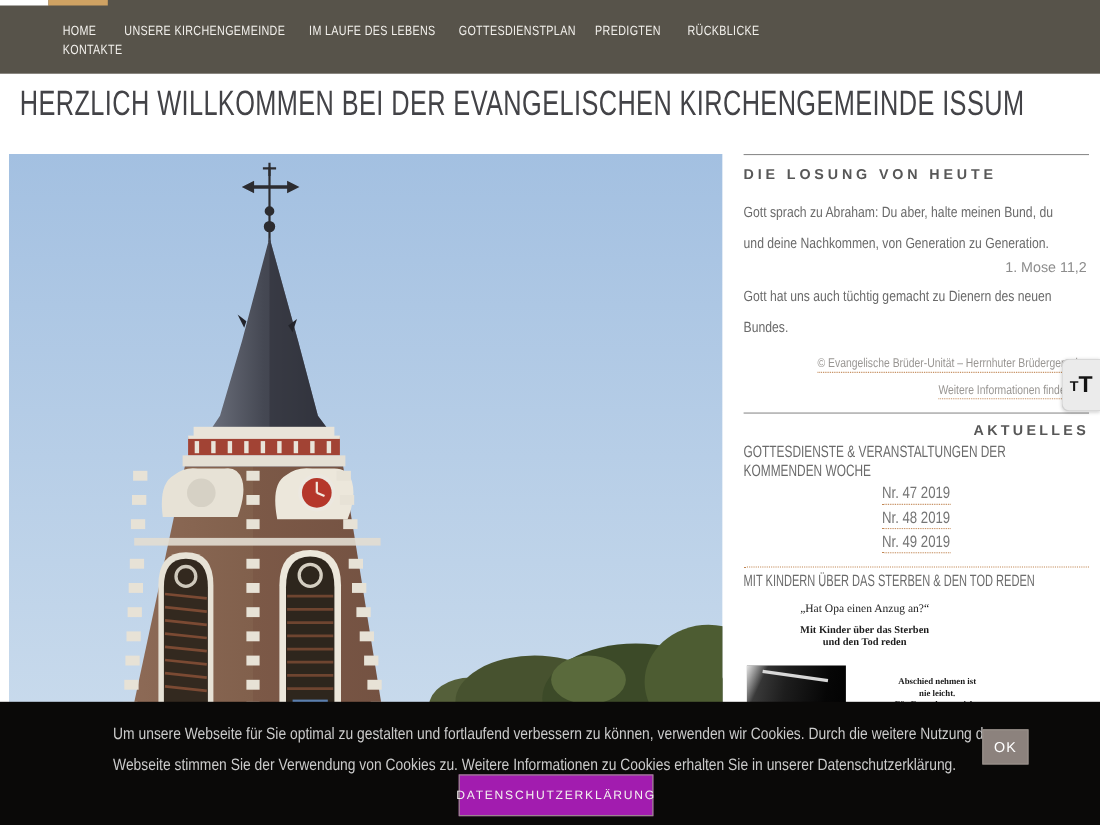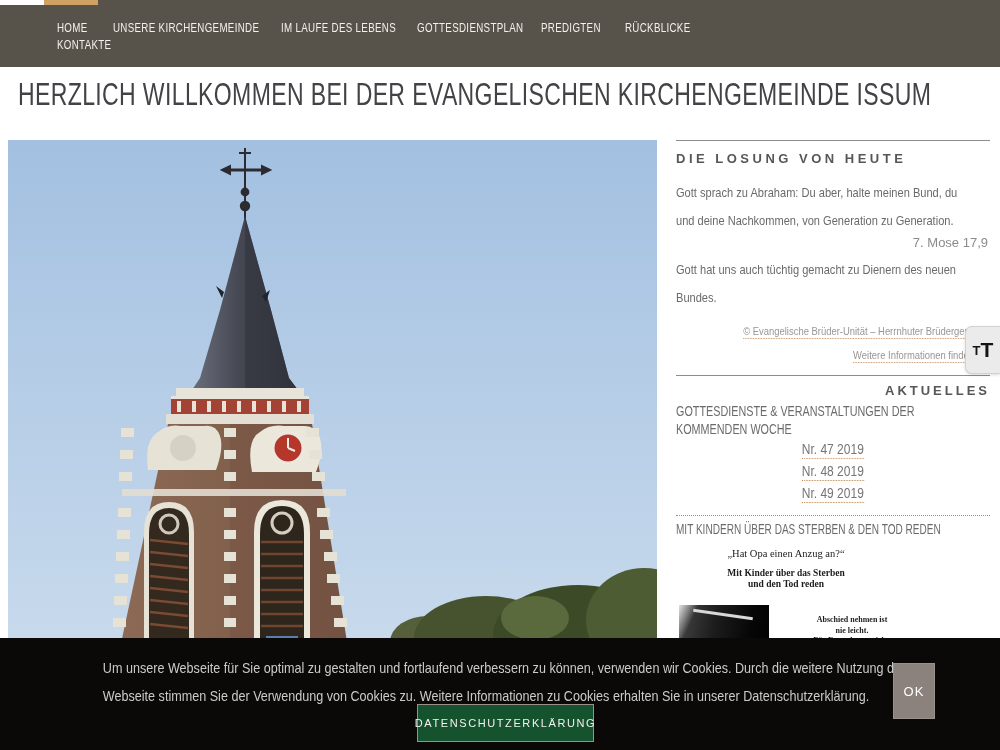--- a/index.html
+++ b/index.html
@@ -63,24 +63,24 @@
              border:1px solid #d2d2d2;border-right:none;border-radius:7px 0 0 7px;
              display:flex;align-items:center;justify-content:center;cursor:pointer;
              box-shadow:0 1px 3px rgba(0,0,0,.15);z-index:30;}
   .tt-small{font-size:13px;font-weight:bold;color:#141414;}
   .tt-large{font-size:21px;font-weight:bold;color:#141414;}
 
   
   .cookie{position:absolute;top:638px;left:0;width:1000px;height:112px;background:#0a0908;z-index:20;}
   .cookie-text{position:absolute;top:10px;left:30px;width:910px;text-align:center;color:#cbcbcb;}
   .cookie-line{font-size:15px;transform:scaleX(.84);white-space:nowrap;margin-top:11px;}
-  .ok-btn{position:absolute;left:893px;top:25px;width:42px;height:56px;background:#8c827d;
+  .ok-btn{position:absolute;left:893px;top:25px;width:42px;height:32px;background:#8c827d;
           color:#ffffff;font-size:13px;letter-spacing:1px;display:flex;align-items:center;
           justify-content:center;cursor:pointer;border:1px solid #9a918b;box-sizing:border-box;}
-  .privacy-btn{position:absolute;left:417px;top:66px;width:177px;height:38px;background:#14532d;
+  .privacy-btn{position:absolute;left:417px;top:66px;width:177px;height:38px;background:#a21caf;
           color:#f4f2f0;font-size:11px;letter-spacing:1.6px;display:flex;align-items:center;
           justify-content:center;cursor:pointer;border:1px solid #9a918b;box-sizing:border-box;}
 </style>
 </head>
 <body>
 
 <div class="page">
 
   <div class="navbar">
     <div class="nav-notch"></div>
@@ -242,21 +242,21 @@
       <ellipse cx="527" cy="478" rx="34" ry="22" fill="#5a6a3c"></ellipse>
     </svg>
   </div>
 
   <div class="sidebar">
 
     <div class="sb-title">DIE LOSUNG VON HEUTE</div>
 
     <div class="verse">Gott sprach zu Abraham: Du aber, halte meinen Bund, du
 und deine Nachkommen, von Generation zu Generation.</div>
-    <div class="vref">7. Mose 17,9</div>
+    <div class="vref">1. Mose 11,2</div>
 
     <div class="verse" style="margin-top:6px;">Gott hat uns auch tüchtig gemacht zu Dienern des neuen
 Bundes.</div>
 
     <div class="rlink-row" style="margin-top:9px;">
       <span class="rlink">© Evangelische Brüder-Unität – Herrnhuter Brüdergemeine</span>
     </div>
     <div class="rlink-row">
       <span class="rlink">Weitere Informationen finden Sie</span>
     </div>

